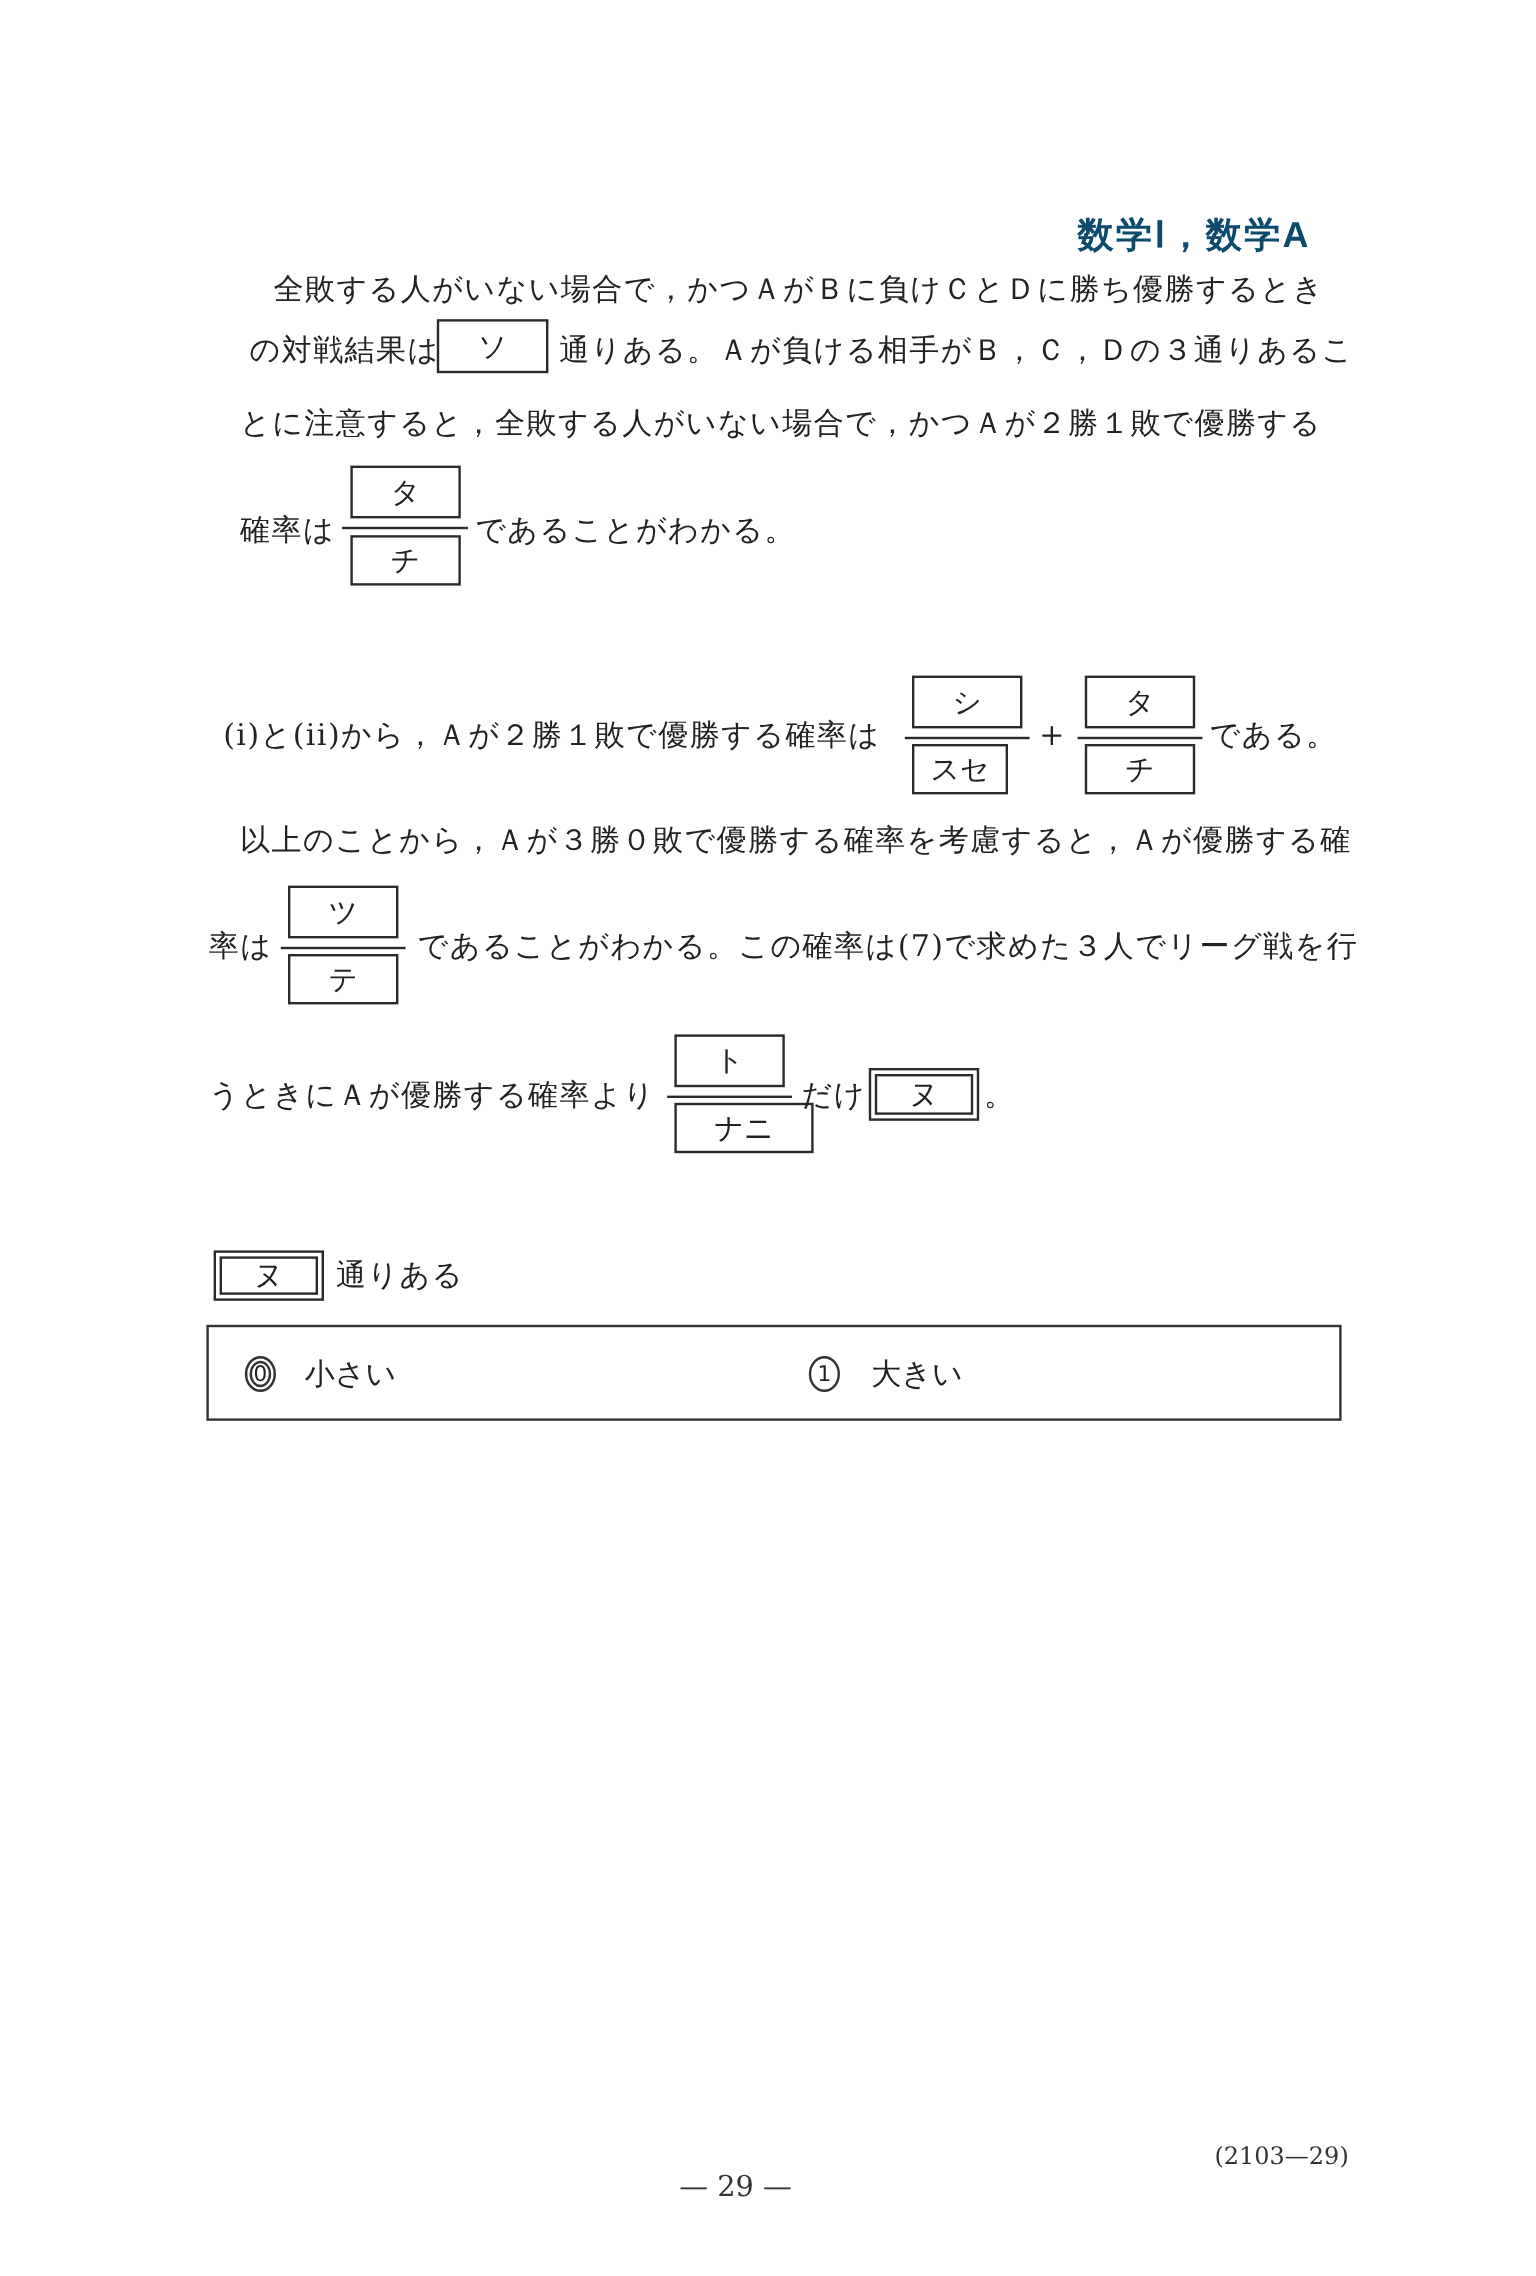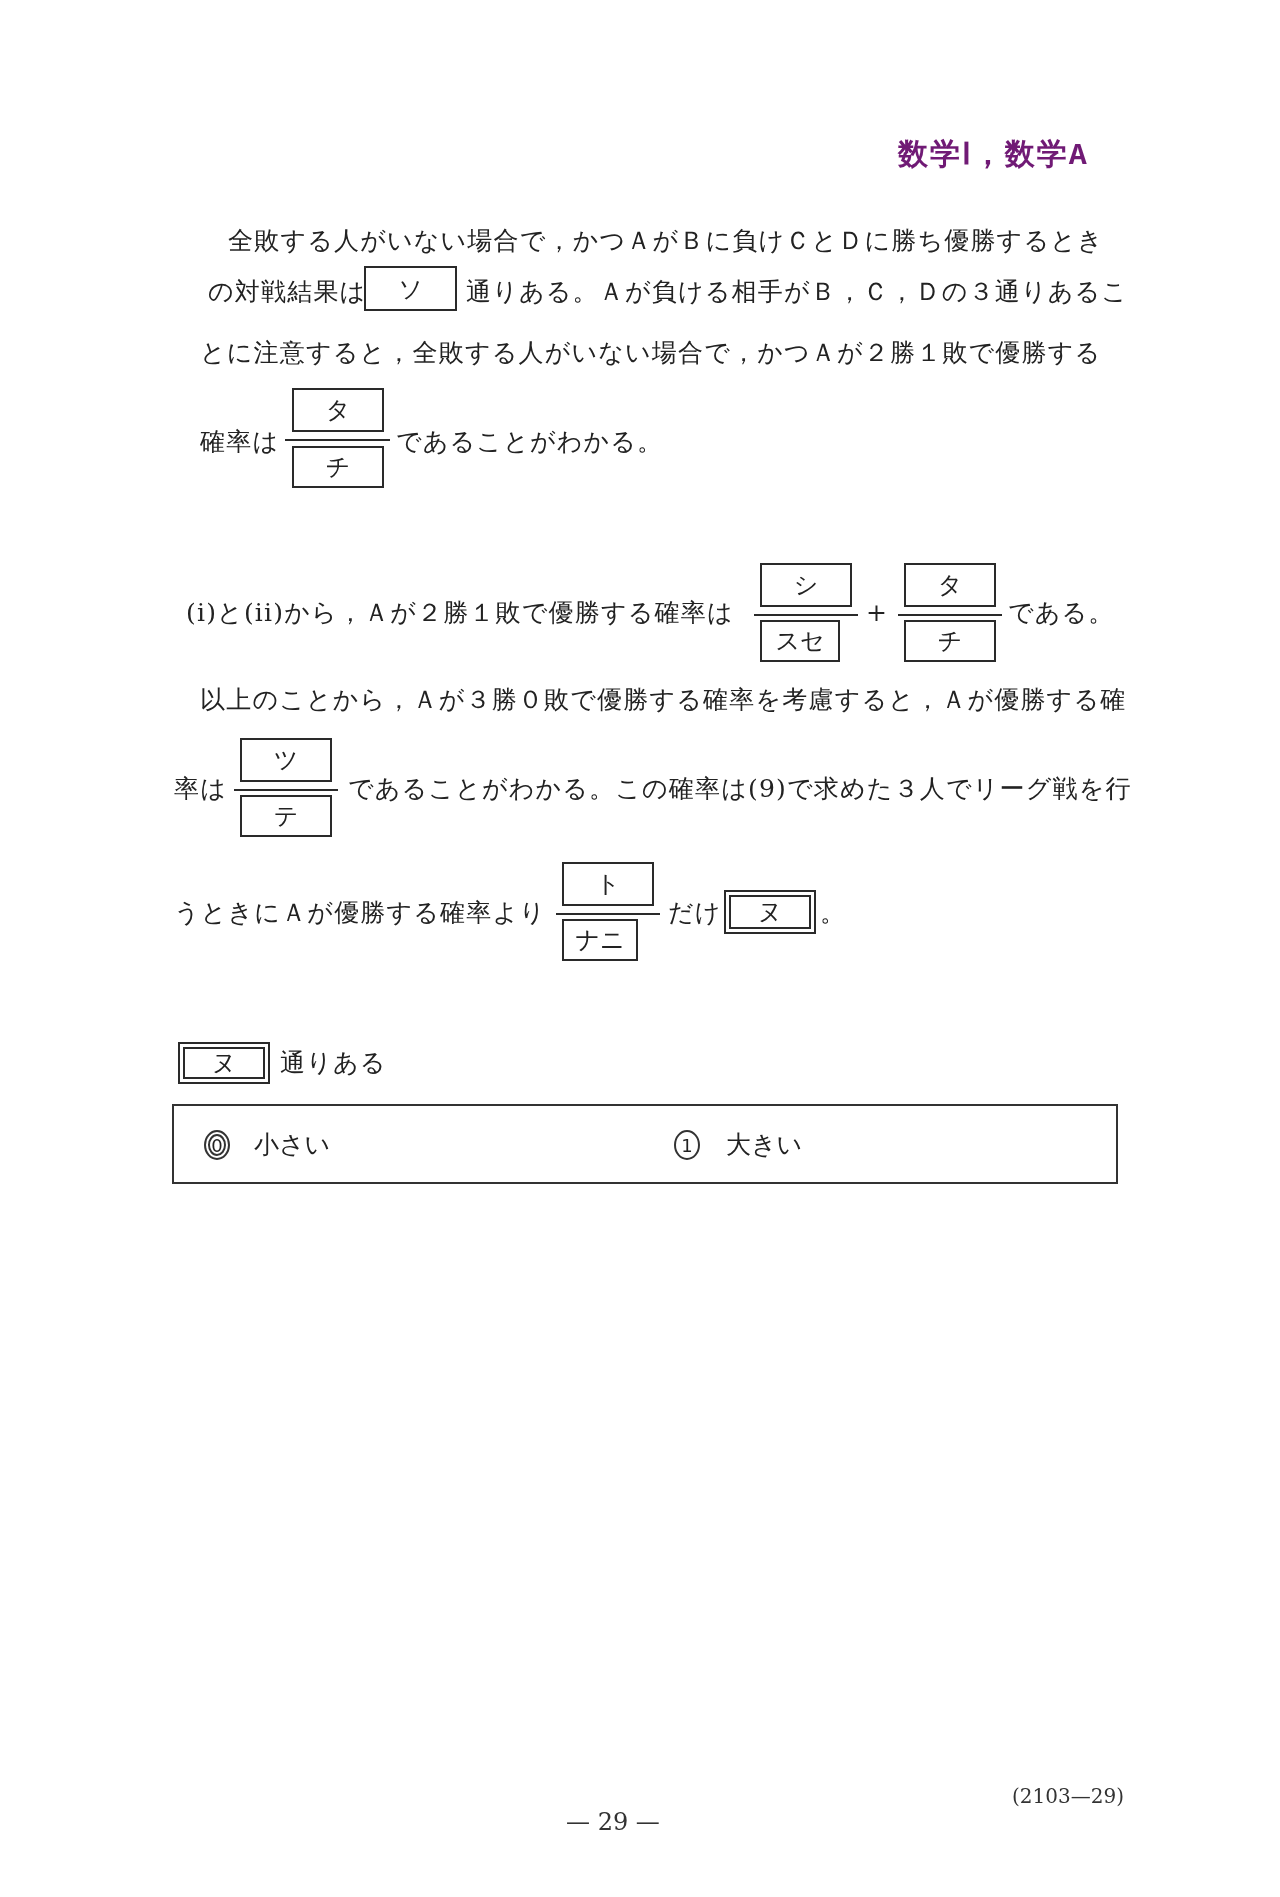--- a/index.html
+++ b/index.html
@@ -3,22 +3,23 @@
 <meta charset="utf-8">
 <style>
   html, body { margin:0; padding:0; }
   body {
     width:1280px; height:1897px; background:#ffffff; position:relative; overflow:hidden;
     font-family:"DejaVu Serif","Liberation Serif",serif; color:#222;
   }
   .abs { position:absolute; white-space:nowrap; }
   .txt { font-size:25px; letter-spacing:1.2px; line-height:34px; }
   .header-title {
-    font-size:30px; font-weight:bold; letter-spacing:2px; color:#701a75;
-    font-family:Liberation Mono, monospace;
+    font-size:30px; font-weight:bold; letter-spacing:2px; color:#0c4a6e;
+    font-family:Liberation Sans, sans-serif;
+    margin-top:42px;
   }
   .box {
     position:absolute; border:2.5px solid #2a2a2a; box-sizing:border-box;
     display:flex; align-items:center; justify-content:center;
     font-size:24px; font-family:"DejaVu Sans","Liberation Sans",sans-serif; color:#222;
     background:#fff;
   }
   .dbox {
     position:absolute; border:2px solid #2a2a2a; box-sizing:border-box; padding:3px; background:#fff;
   }
@@ -69,26 +70,26 @@
 <div class="fracline" style="left:898px; top:614px; width:104px;"></div>
 <div class="box" style="left:904px; top:620px; width:92px; height:42px;">チ</div>
 <div class="abs txt" style="left:1008px; top:596px;">である。</div>
 
 <div class="abs txt" style="left:200px; top:683px;">以上のことから，Ａが３勝０敗で優勝する確率を考慮すると，Ａが優勝する確</div>
 
 <div class="abs txt" style="left:174px; top:772px;">率は</div>
 <div class="box" style="left:240px; top:738px; width:92px; height:44px;">ツ</div>
 <div class="fracline" style="left:234px; top:789px; width:104px;"></div>
 <div class="box" style="left:240px; top:795px; width:92px; height:42px;">テ</div>
-<div class="abs txt" style="left:348px; top:772px;">であることがわかる。この確率は(9)で求めた３人でリーグ戦を行</div>
+<div class="abs txt" style="left:348px; top:772px;">であることがわかる。この確率は(7)で求めた３人でリーグ戦を行</div>
 
 <div class="abs txt" style="left:174px; top:896px;">うときにＡが優勝する確率より</div>
 <div class="box" style="left:562px; top:862px; width:92px; height:44px;">ト</div>
 <div class="fracline" style="left:556px; top:913px; width:104px;"></div>
-<div class="box" style="left:562px; top:919px; width:76px; height:42px;">ナニ</div>
+<div class="box" style="left:562px; top:919px; width:116px; height:42px;">ナニ</div>
 <div class="abs txt" style="left:668px; top:896px;">だけ</div>
 <div class="dbox" style="left:724px; top:890px; width:92px; height:44px;">
   <div class="inner">ヌ</div>
 </div>
 <div class="abs txt" style="left:820px; top:896px;">。</div>
 
 <div class="dbox" style="left:178px; top:1042px; width:92px; height:42px;">
   <div class="inner">ヌ</div>
 </div>
 <div class="abs txt" style="left:280px; top:1046px;">通りある</div>

